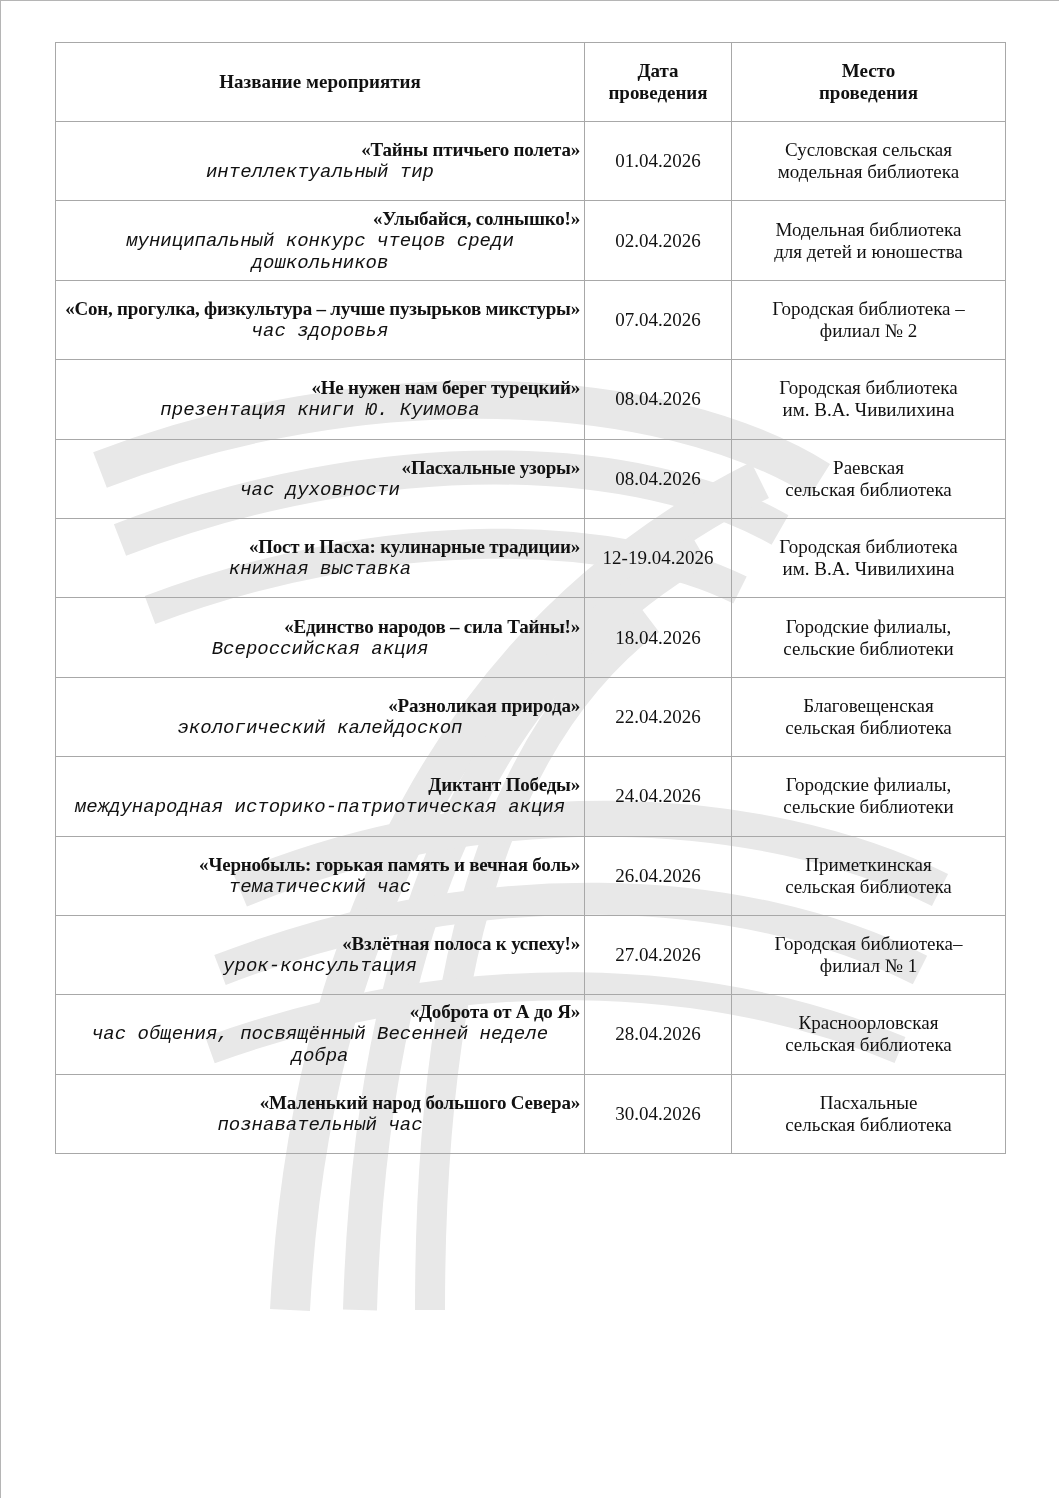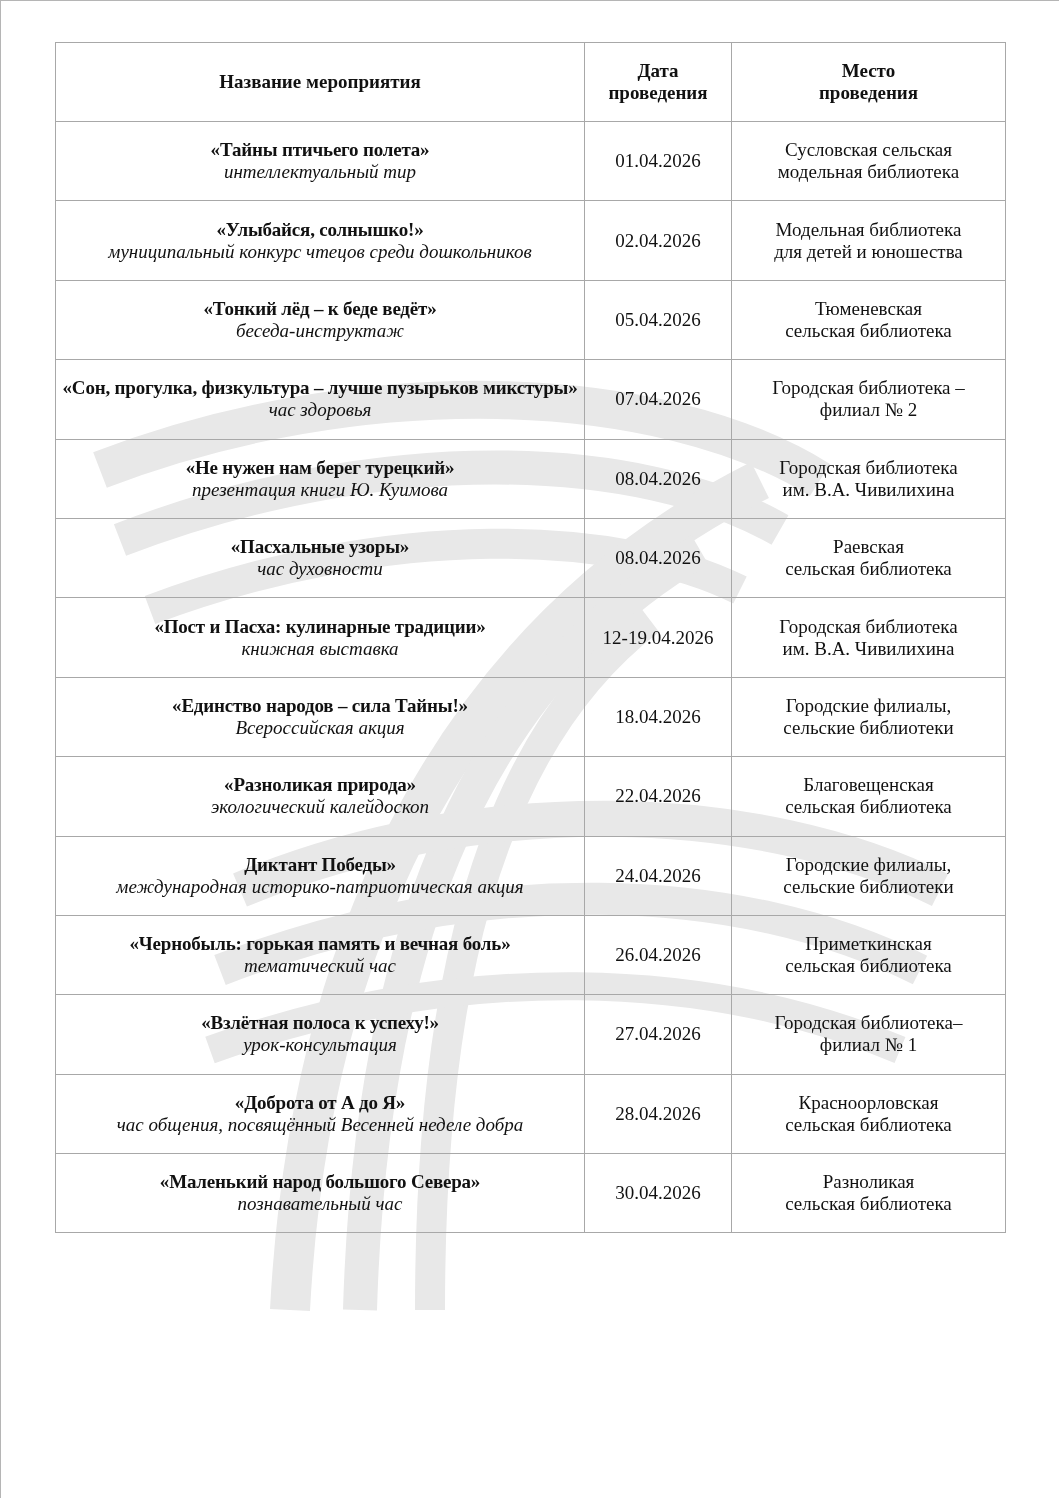--- a/index.html
+++ b/index.html
@@ -55,24 +55,26 @@
   .schedule-table td {
     height: 78.4px;
   }
   .col-name { width: 529px; }
   .col-date { width: 147px; }
   .col-place { width: 274px; }
   .ev-title {
     display: block;
     font-weight: bold;
     letter-spacing: -0.2px;
+    text-align: right;
   }
   .ev-type {
     display: block;
     font-style: italic;
+    font-family: Liberation Mono, monospace;
   }
   .cell-date {
     font-size: 19px;
   }
   .cell-place span {
     display: block;
   }
 </style>
 </head>
 <body>
@@ -136,33 +138,20 @@
     </td>
     <td class="cell-date">
       <span>02.04.2026</span>
     </td>
     <td class="cell-place">
       <span>Модельная библиотека</span>
       <span>для детей и юношества</span>
     </td>
   </tr>
 
-  <tr>
-    <td class="cell-name">
-      <span class="ev-title">«Тонкий лёд – к беде ведёт»</span>
-      <span class="ev-type">беседа-инструктаж</span>
-    </td>
-    <td class="cell-date">
-      <span>05.04.2026</span>
-    </td>
-    <td class="cell-place">
-      <span>Тюменевская</span>
-      <span>сельская библиотека</span>
-    </td>
-  </tr>
 
   <tr>
     <td class="cell-name">
       <span class="ev-title">«Сон, прогулка, физкультура – лучше пузырьков микстуры»</span>
       <span class="ev-type">час здоровья</span>
     </td>
     <td class="cell-date">
       <span>07.04.2026</span>
     </td>
     <td class="cell-place">
@@ -302,18 +291,18 @@
 
   <tr>
     <td class="cell-name">
       <span class="ev-title">«Маленький народ большого Севера»</span>
       <span class="ev-type">познавательный час</span>
     </td>
     <td class="cell-date">
       <span>30.04.2026</span>
     </td>
     <td class="cell-place">
-      <span>Разноликая</span>
+      <span>Пасхальные</span>
       <span>сельская библиотека</span>
     </td>
   </tr>
 </tbody>
 </table>
 
 </body></html>

